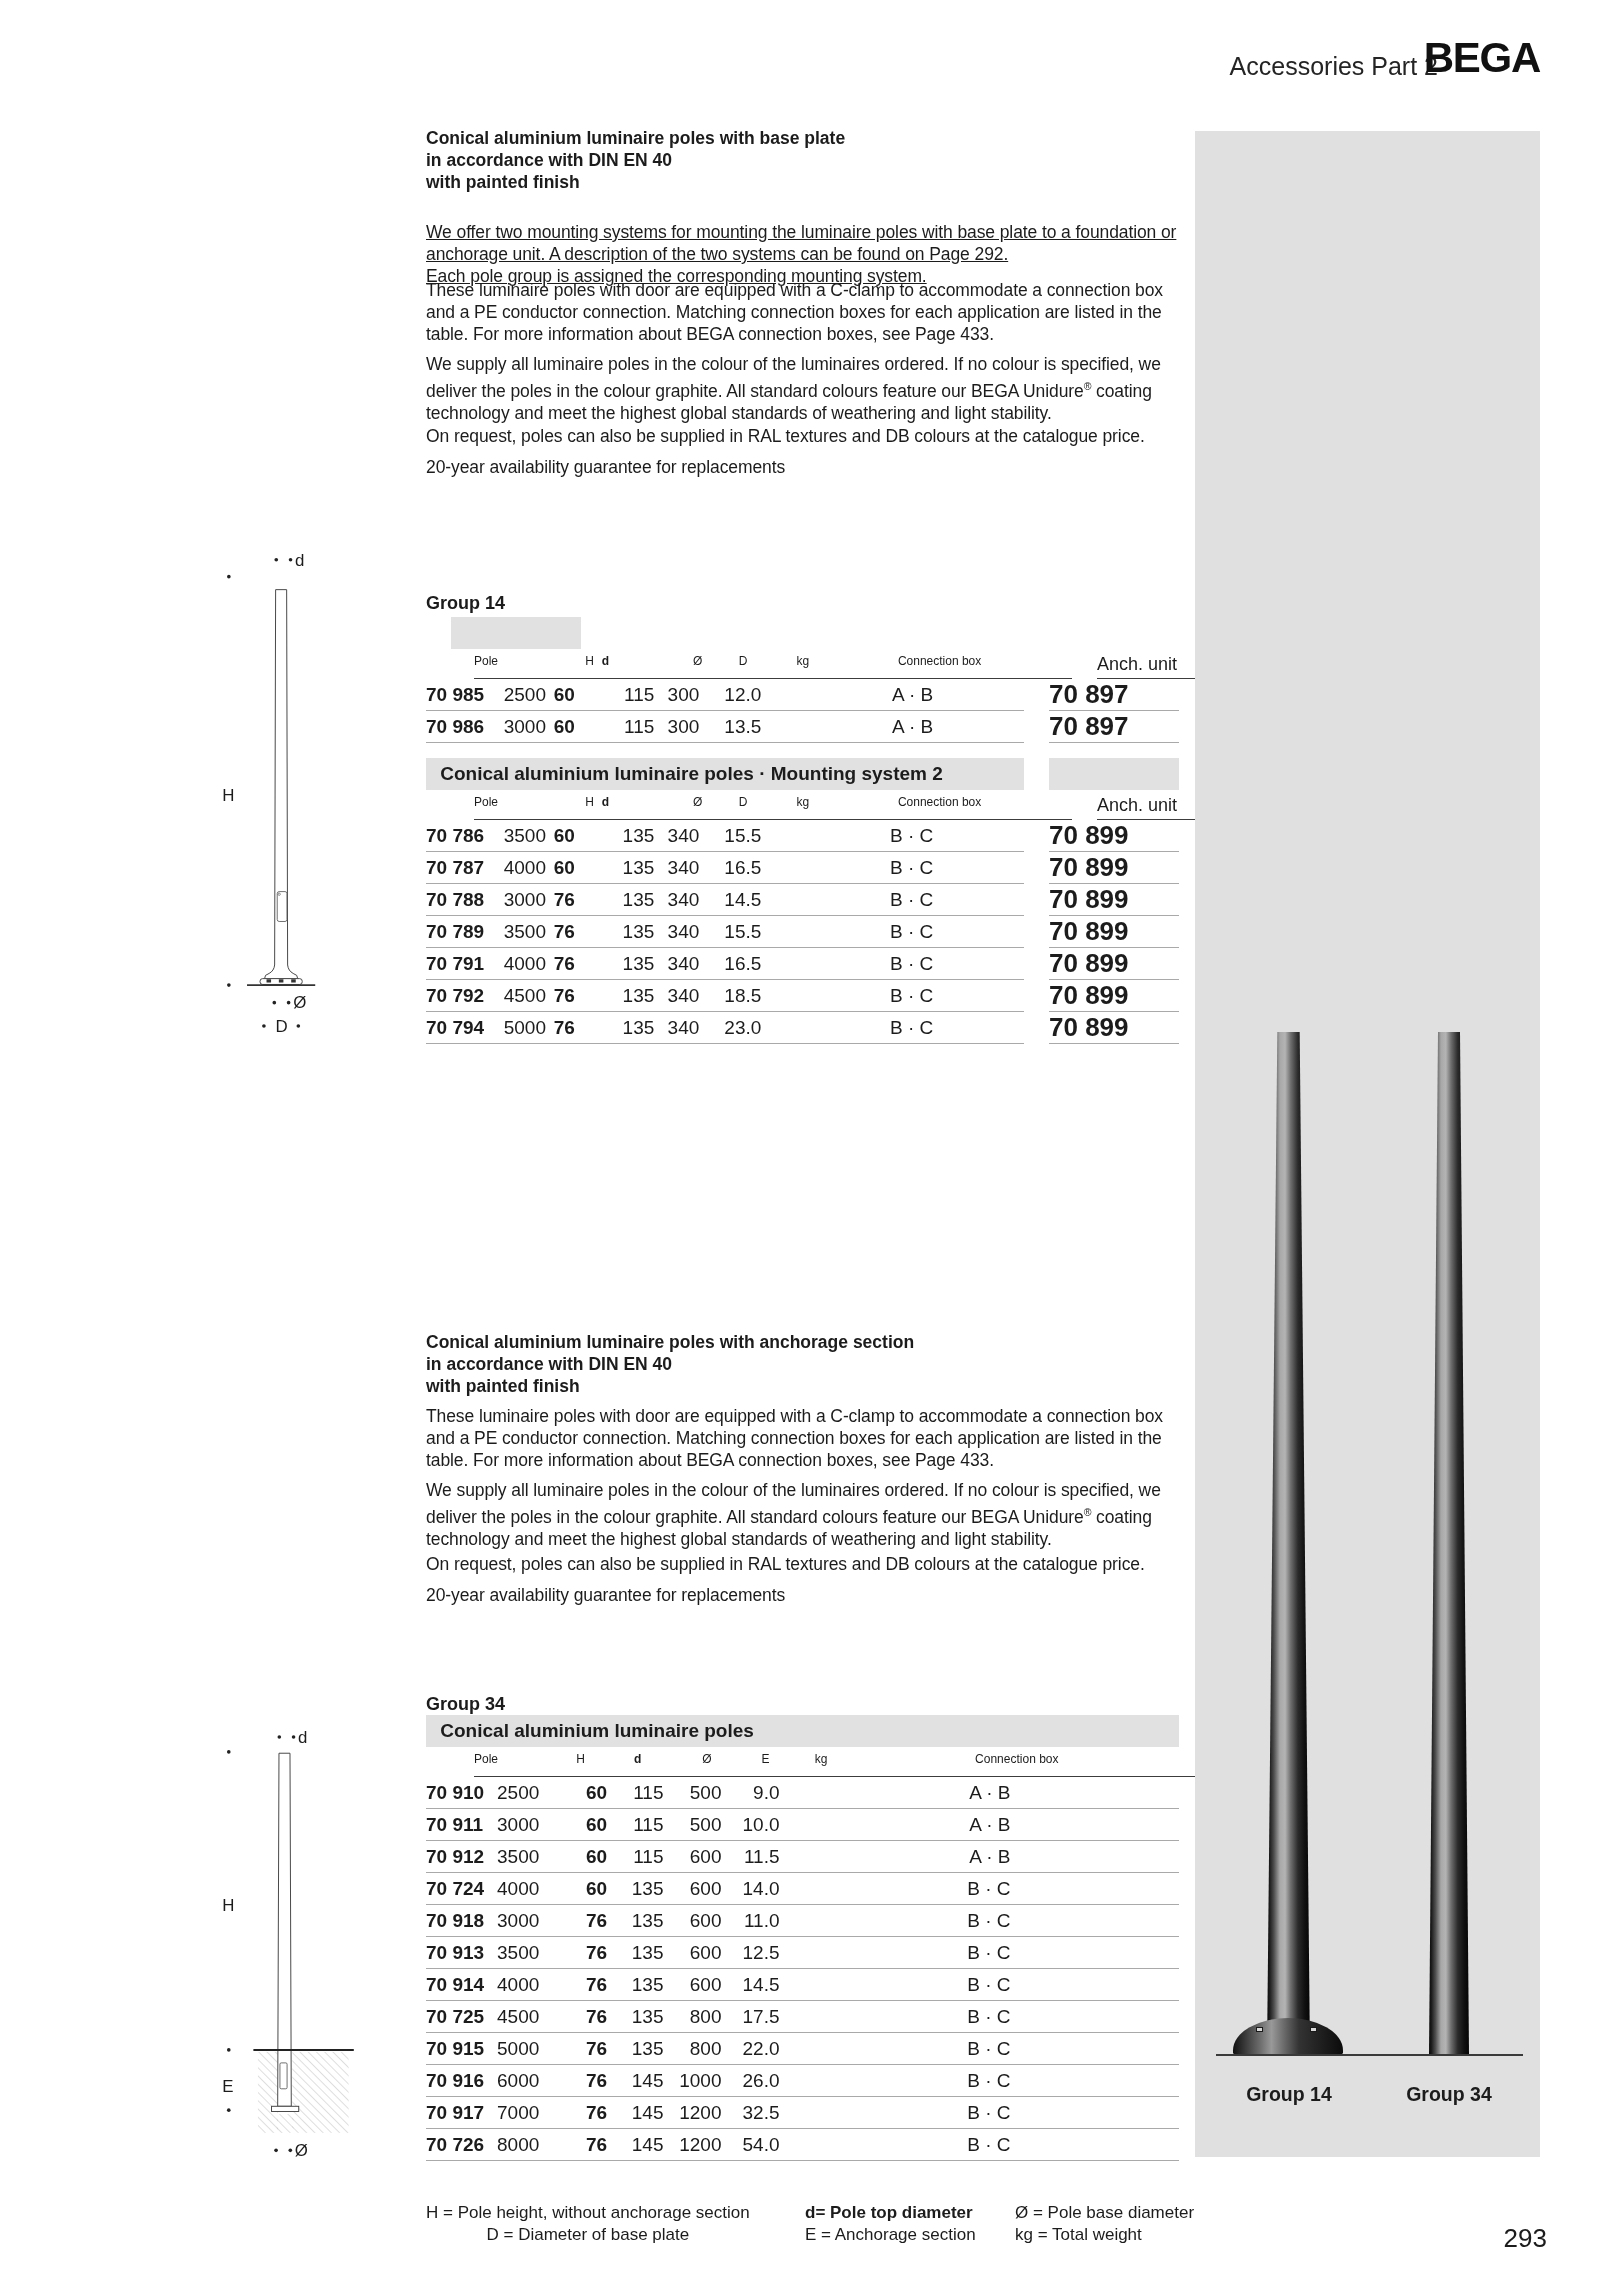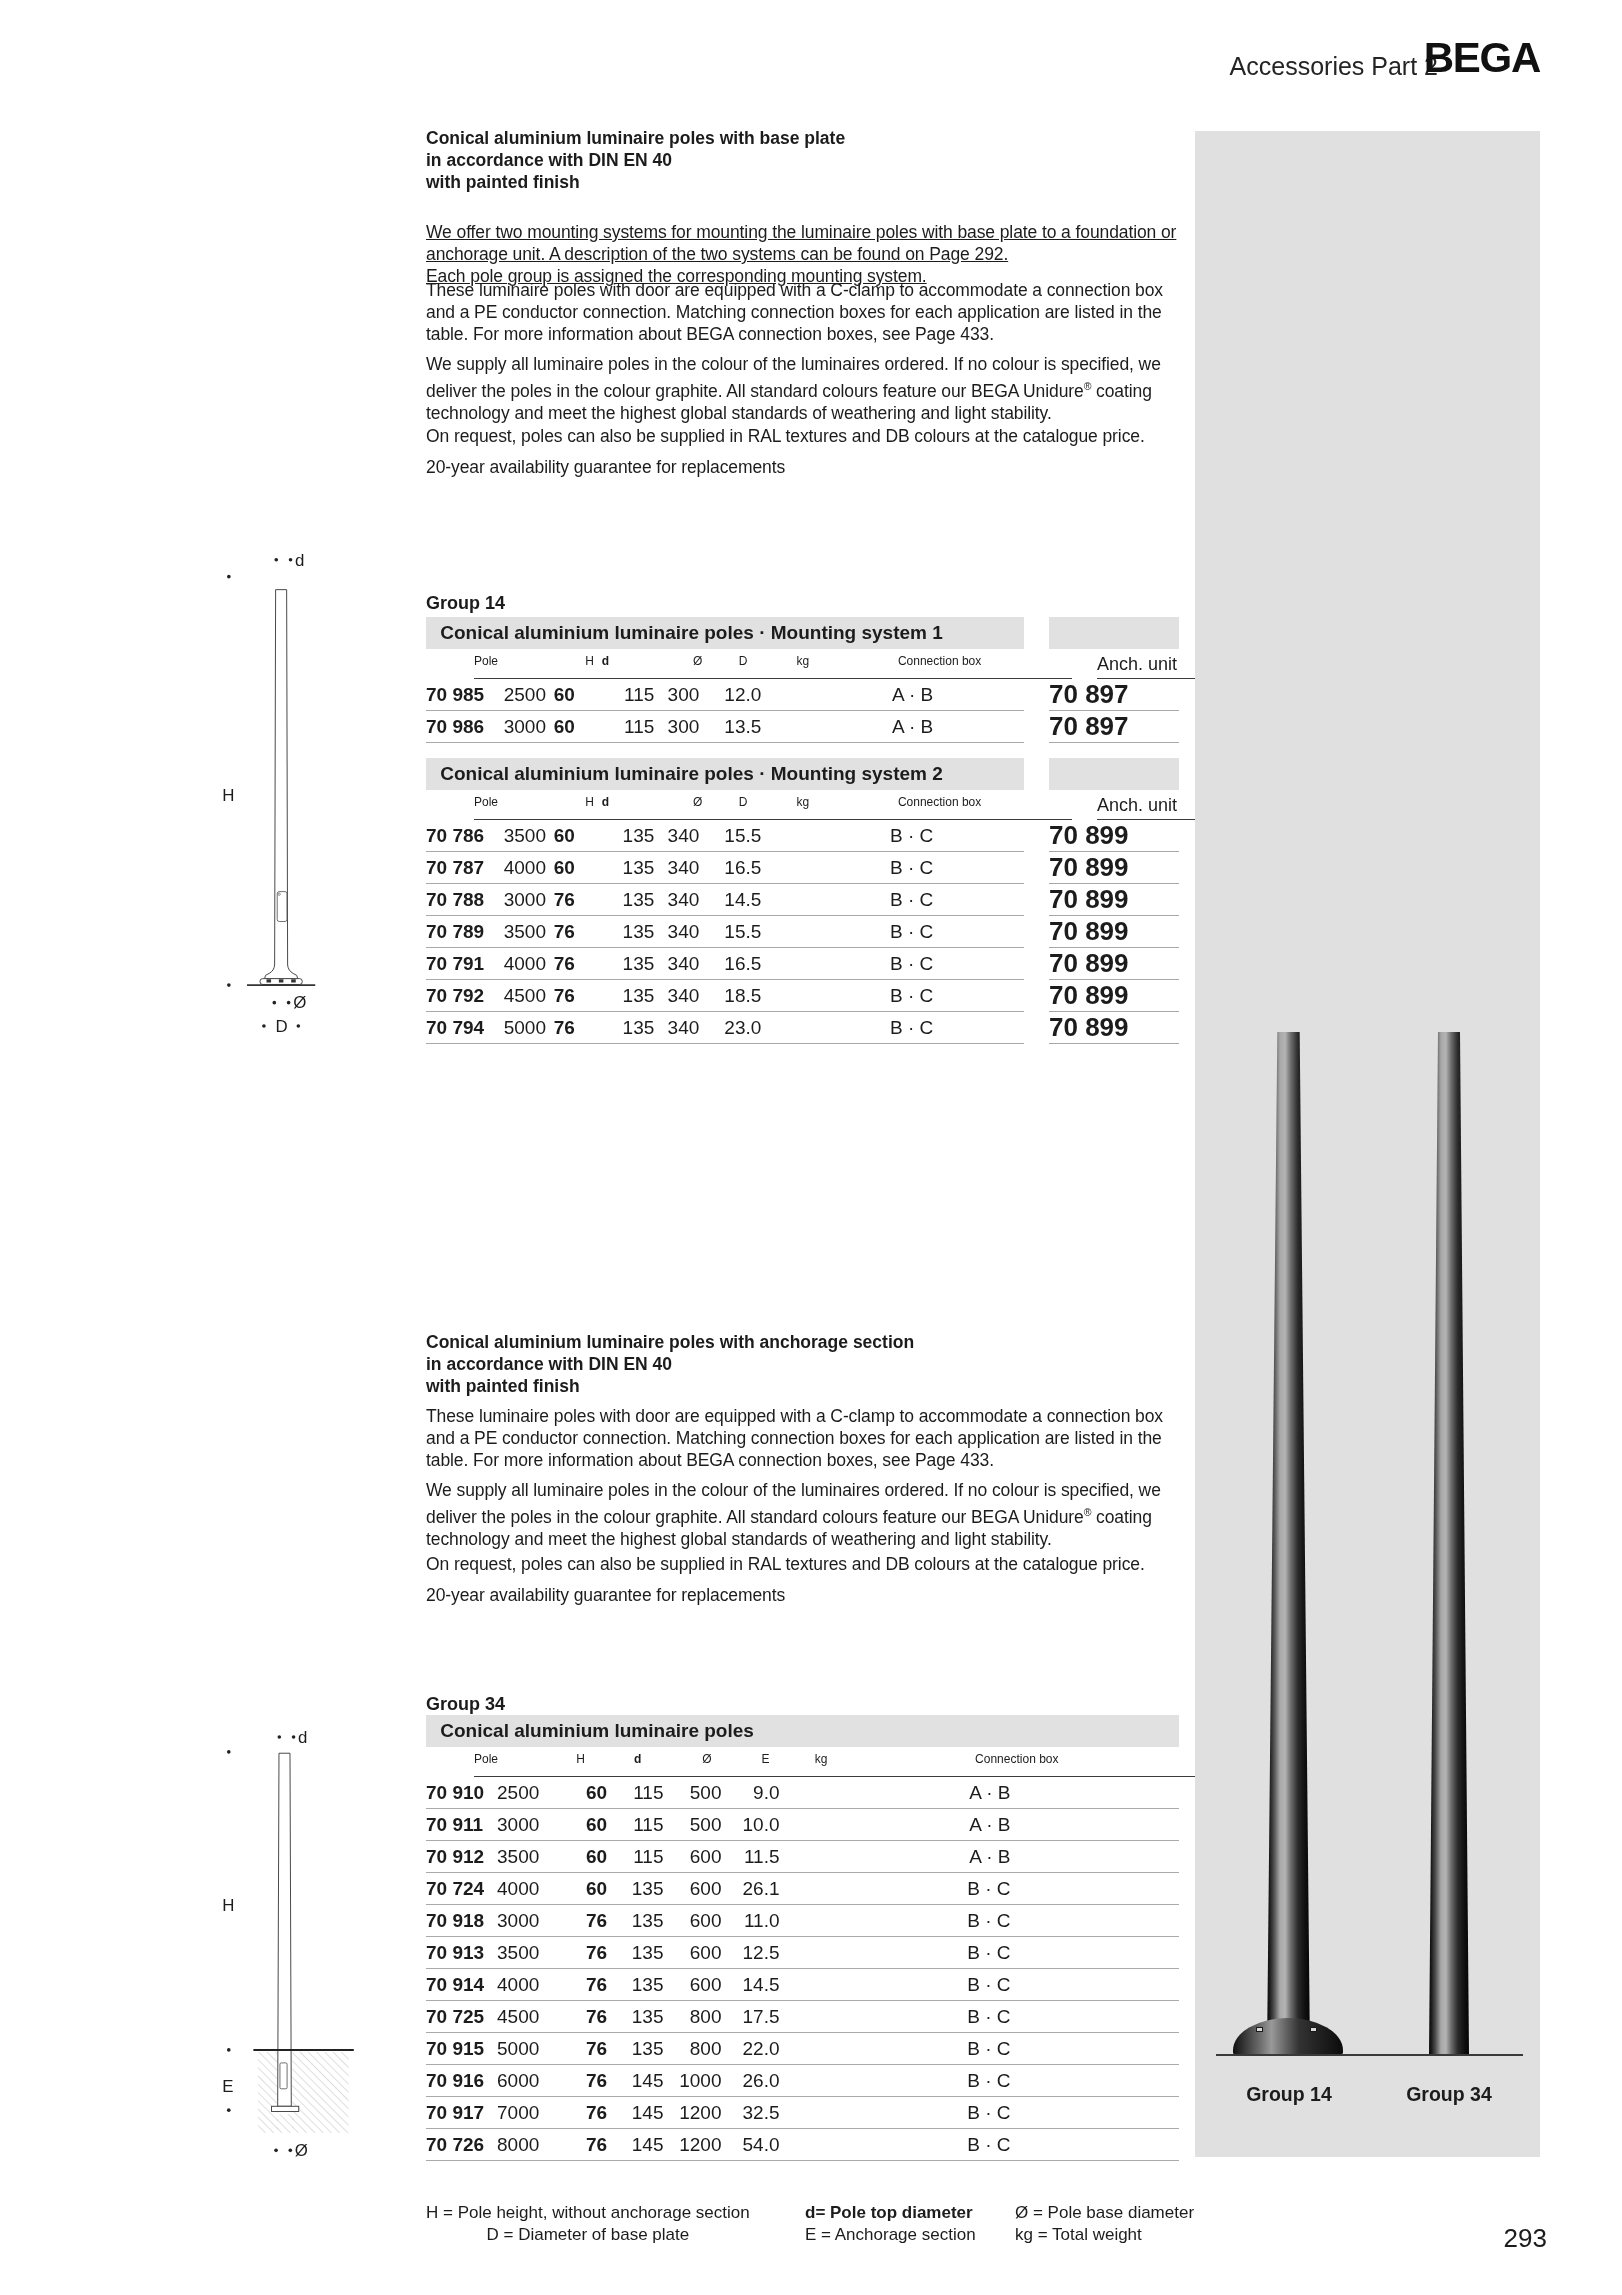--- a/index.html
+++ b/index.html
@@ -59,23 +59,20 @@
 </div>
 <div class="abs para" style="left:426px;top:279px;">These luminaire poles with door are equipped with a C-clamp to accommodate a connection box and a PE conductor connection. Matching connection boxes for each application are listed in the table. For more information about BEGA connection boxes, see Page 433.</div>
 <div class="abs para" style="left:426px;top:353px;"><span>We supply all luminaire poles in the colour of the luminaires ordered. If no colour is specified, we deliver the poles in the colour graphite. All standard colours feature our BEGA Unidure</span><sup>®</sup><span> coating technology and meet the highest global standards of weathering and light stability.</span></div>
 <div class="abs para" style="left:426px;top:425px;">On request, poles can also be supplied in RAL textures and DB colours at the catalogue price.</div>
 <div class="abs para" style="left:426px;top:456px;">20-year availability guarantee for replacements</div>
 
 <div class="abs grouplabel" style="left:426px;top:593px;">Group 14</div>
 
 <div class="tbl" style="top:617px;">
   <div class="band-row">
-    <div class="band-main">
-        <span class="band-title">Conical aluminium luminaire poles · Mounting system 1</span>
-      </div>
     <div class="band-anch"></div>
   </div>
   <div class="hdr-row">
     <div class="hdr-main">
       <span>Pole</span>
       <span class="ar">H</span>
       <span></span>
       <span class="b">d</span>
       <span class="ar">Ø</span>
       <span class="ar">D</span>
@@ -351,21 +348,21 @@
         </div>
       </div>
       <div class="trow">
         <div class="trow-main">
           <span class="b">70 724</span>
           <span class="ar">4000</span>
           <span></span>
           <span class="b">60</span>
           <span class="ar">135</span>
           <span class="ar">600</span>
-          <span class="ar">26.1</span>
+          <span class="ar">14.0</span>
           <span class="ar">B · C</span>
         </div>
       </div>
       <div class="trow">
         <div class="trow-main">
           <span class="b">70 918</span>
           <span class="ar">3000</span>
           <span></span>
           <span class="b">76</span>
           <span class="ar">135</span>

